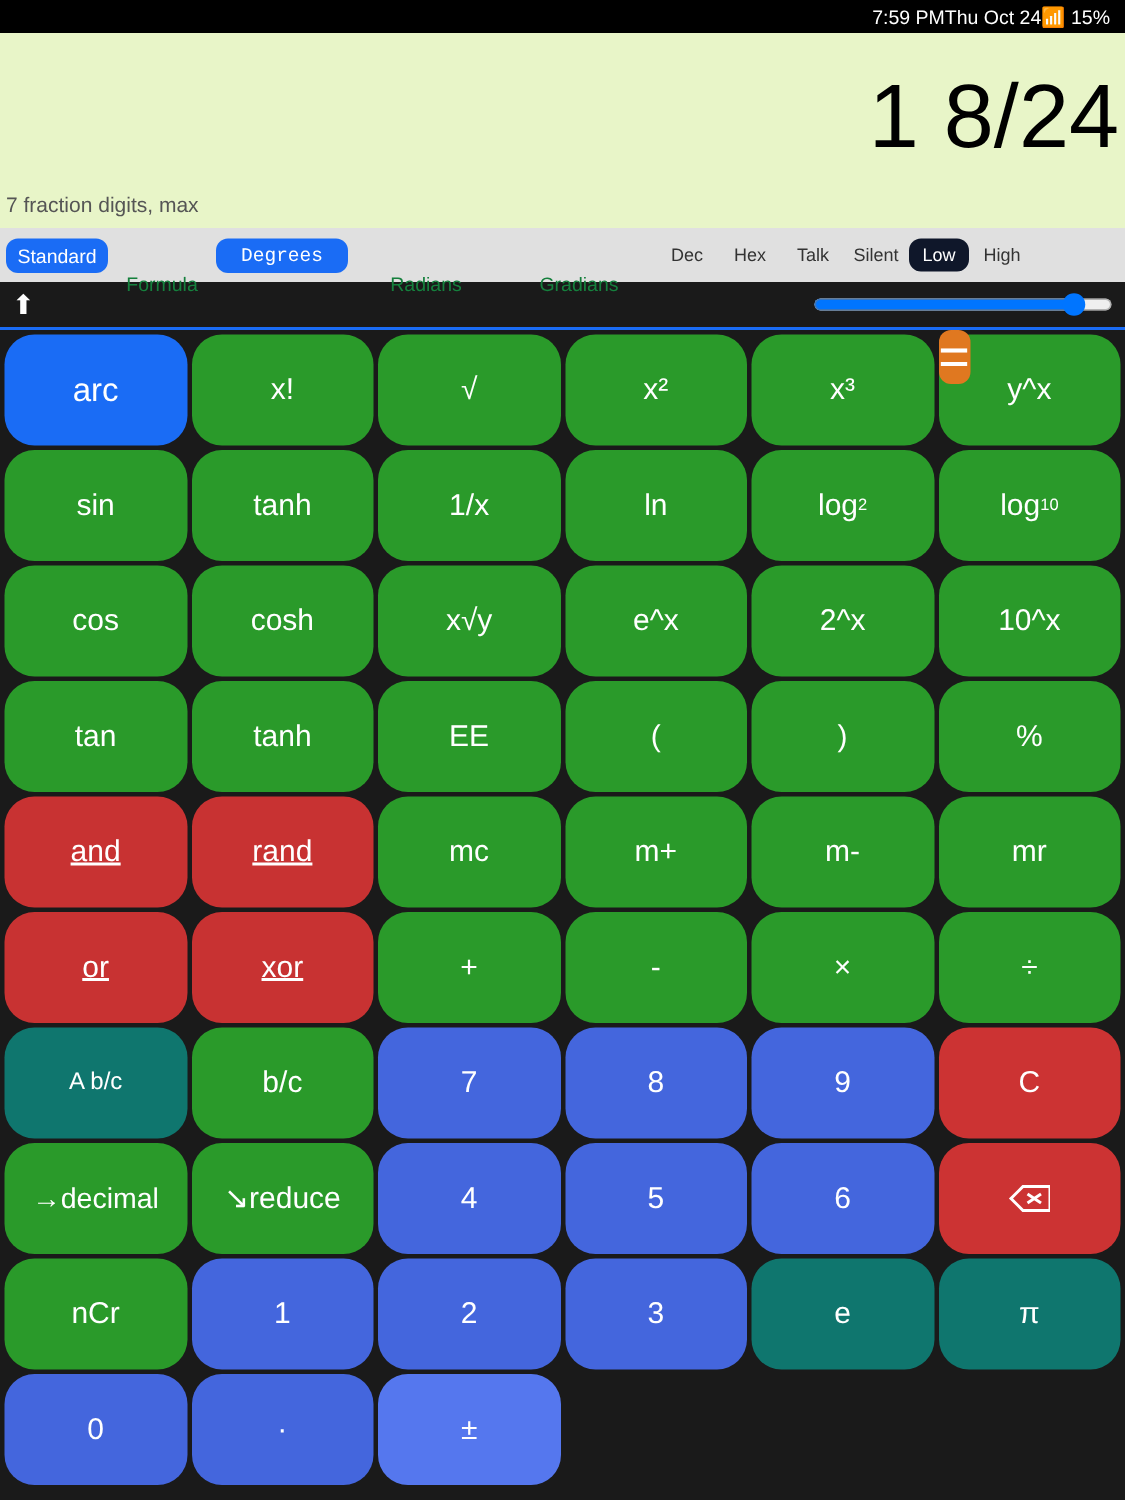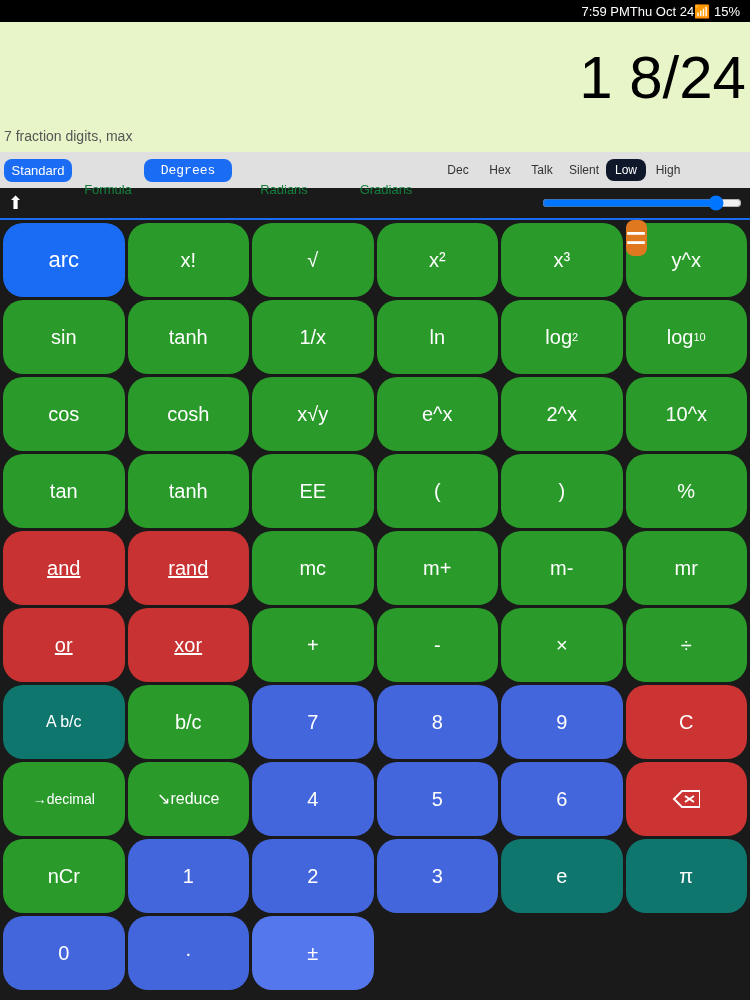--- a/index.html
+++ b/index.html
@@ -226,22 +226,22 @@
   <button class="calc-btn btn-green">×</button>
   <button class="calc-btn btn-green">÷</button>
 
   <button class="calc-btn btn-blue-dark" style="font-size:16px;">A b/c</button>
   <button class="calc-btn btn-green">b/c</button>
   <button class="calc-btn btn-blue-num">7</button>
   <button class="calc-btn btn-blue-num">8</button>
   <button class="calc-btn btn-blue-num">9</button>
   <button class="calc-btn btn-red-clear">C</button>
 
-  <button class="calc-btn btn-green" style="font-size:14px;">→decimal</button>
-  <button class="calc-btn btn-green" style="font-size:16px;">↘reduce</button>
+  <button class="calc-btn btn-green" style="font-size:19px;">→decimal</button>
+  <button class="calc-btn btn-green" style="font-size:20px;">↘reduce</button>
   <button class="calc-btn btn-blue-num">4</button>
   <button class="calc-btn btn-blue-num">5</button>
   <button class="calc-btn btn-blue-num">6</button>
   <button class="calc-btn btn-red-clear">
     <svg width="28" height="20" viewBox="0 0 28 20" fill="white">
       <polygon points="10,2 28,2 28,18 10,18 2,10" fill="none" stroke="white" stroke-width="2"></polygon>
       <line x1="13" y1="7" x2="22" y2="13" stroke="white" stroke-width="2"></line>
       <line x1="22" y1="7" x2="13" y2="13" stroke="white" stroke-width="2"></line>
     </svg>
   </button>

